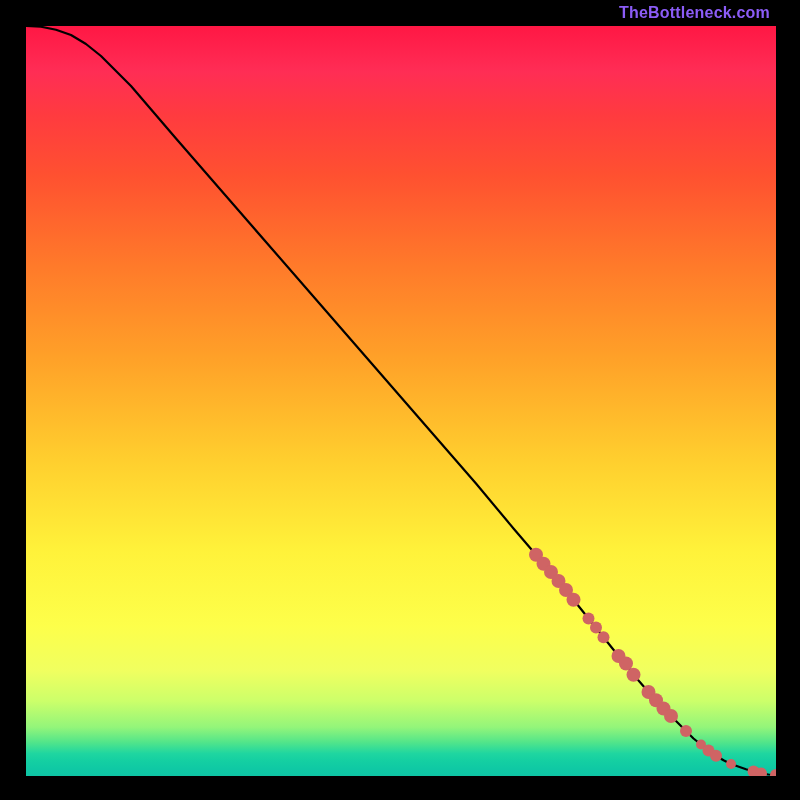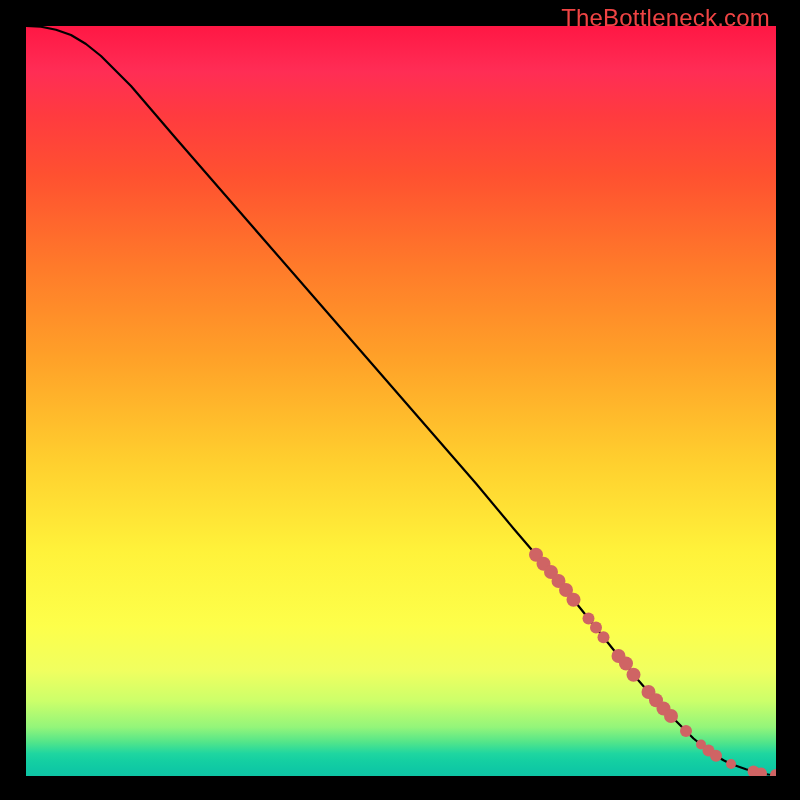--- a/index.html
+++ b/index.html
@@ -43,23 +43,23 @@
       #14cfa2 98%,
       #0fc9a4 99%,
       #0ec4a5 100%
     );
     overflow: hidden;
   }
   .watermark {
     position: absolute;
     top: 4px;
     right: 30px;
-    color: #ef4444;
-    font-size: 24px;
-    font-weight: 400;
+    color: #8b5cf6;
+    font-size: 16px;
+    font-weight: 700;
     letter-spacing: 0.2px;
     user-select: none;
   }
   svg.curve {
     position: absolute;
     left: 0;
     top: 0;
     width: 750px;
     height: 750px;
     overflow: visible;

